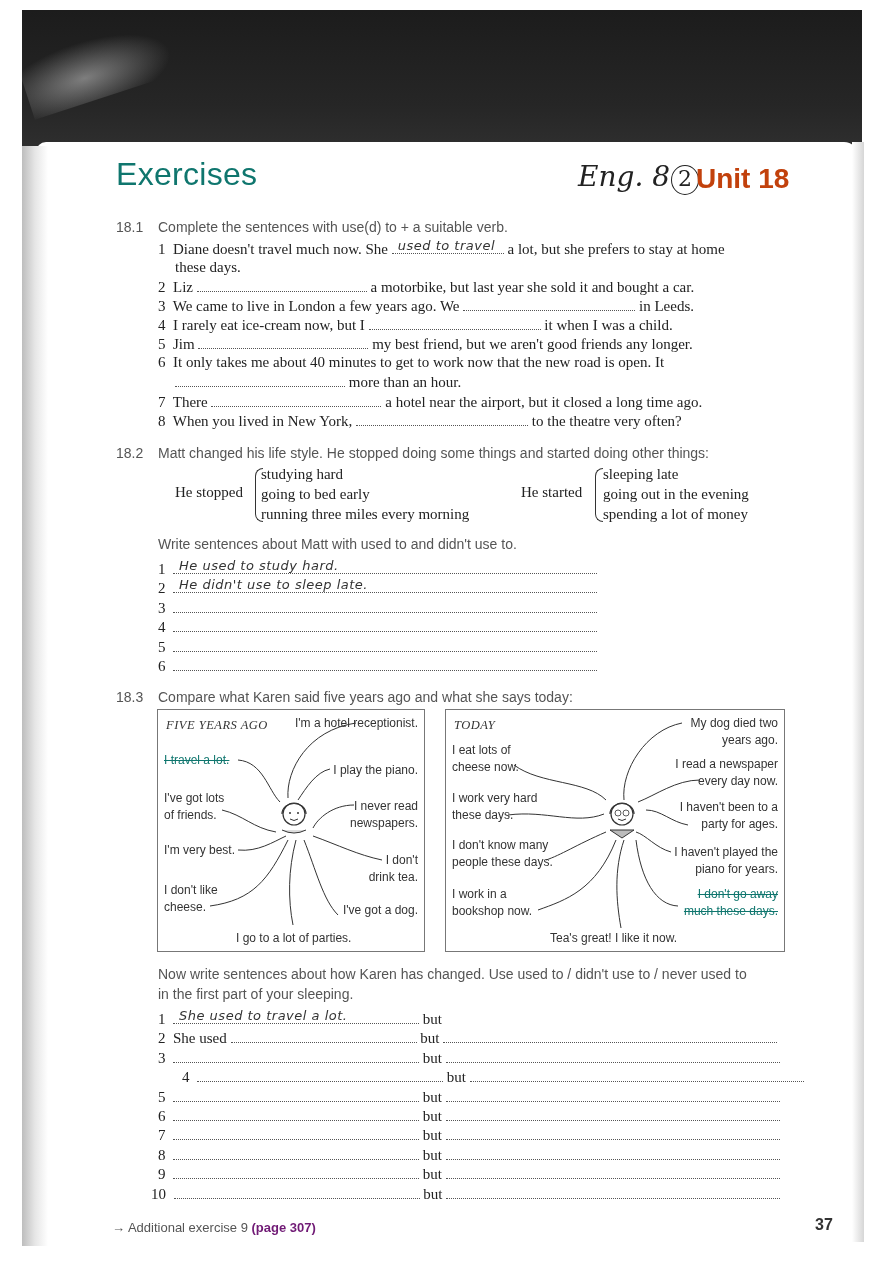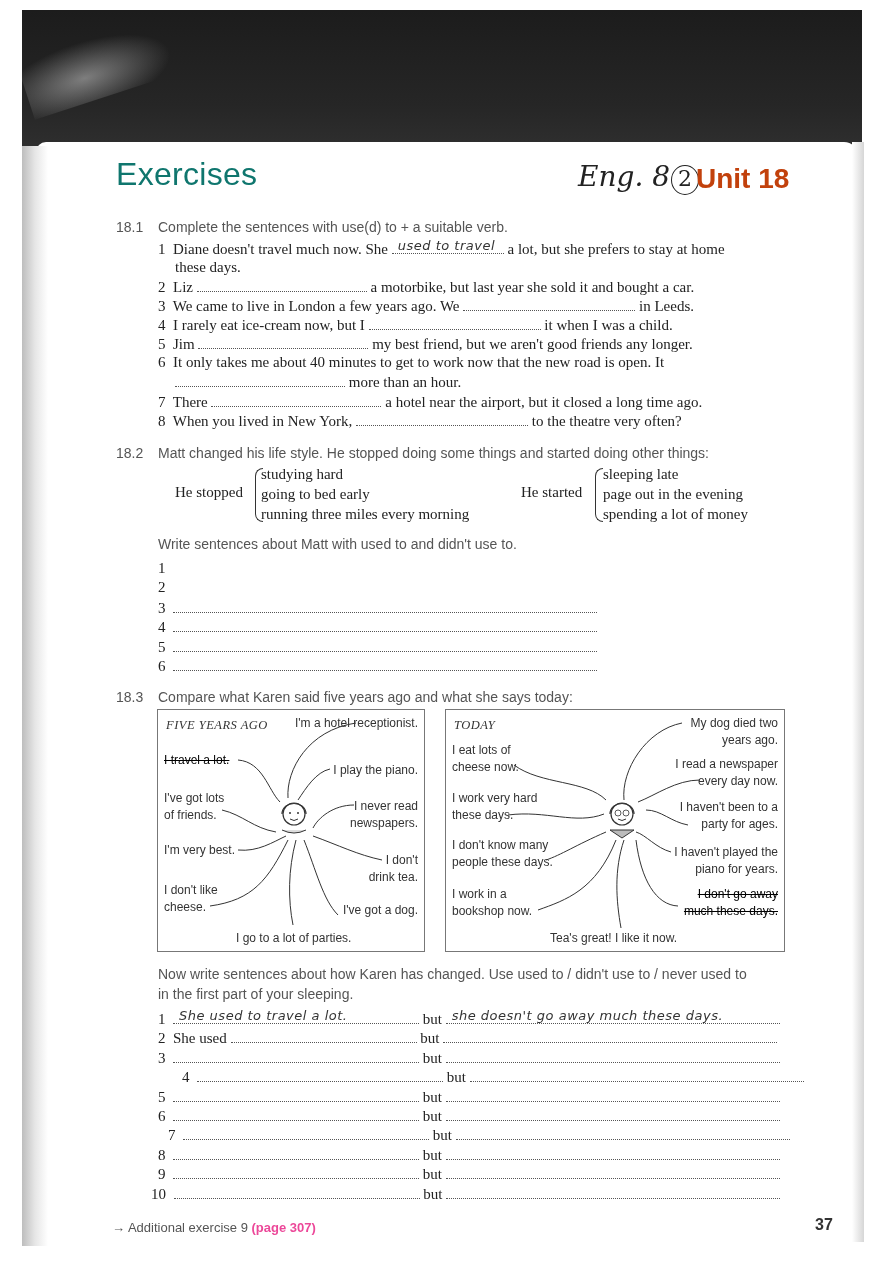--- a/index.html
+++ b/index.html
@@ -37,25 +37,25 @@
   .brace-block { position: absolute; font-size: 15px; }
   .brace-label { position: absolute; }
   .brace { position: absolute; width: 8px; border-left: 1.5px solid #333; border-top: 1.5px solid #333; border-bottom: 1.5px solid #333;
     border-radius: 8px 0 0 8px; }
   .brace-items div { height: 20px; line-height: 20px; }
 
   .box { position: absolute; border: 1.5px solid #777; }
   .box-title { position: absolute; font-family: "Liberation Serif", serif; font-style: italic; font-size: 12.5px; color: #333; letter-spacing: 0.5px; }
   .bubble { position: absolute; font-family: "Liberation Sans", sans-serif; font-size: 12px; color: #333; line-height: 17px; }
   .bubble.r { text-align: right; }
-  .bubble.strike { text-decoration: line-through; color: #000000; }
+  .bubble.strike { text-decoration: line-through; color: #0f766e; }
   svg.conn { position: absolute; left: 0; top: 0; overflow: visible; }
 
   .footer-link { position: absolute; left: 112px; top: 1220px; font-family: "Liberation Sans", sans-serif; font-size: 13px; color: #555; }
-  .footer-link b { color: #ec4899; }
+  .footer-link b { color: #701a75; }
   .page-num { position: absolute; left: 815px; top: 1216px; font-family: "Liberation Sans", sans-serif; font-size: 16px; font-weight: bold; color: #333; }
 </style>
 </head>
 <body>
 
 <div class="scan-top">
     <div class="glare"></div>
   </div>
 <div class="page"></div>
 <div class="spine"></div>
@@ -131,30 +131,30 @@
     <div>studying hard</div>
     <div>going to bed early</div>
     <div>running three miles every morning</div>
   </div>
 </div>
 <div class="brace-block" style="left:521px; top:464px">
   <div class="brace-label" style="left:0; top:20px; white-space:nowrap">He started</div>
   <div class="brace" style="left:74px; top:4px; height:54px"></div>
   <div class="brace-items" style="position:absolute; left:82px; top:0; white-space:nowrap">
     <div>sleeping late</div>
-    <div>page out in the evening</div>
+    <div>going out in the evening</div>
     <div>spending a lot of money</div>
   </div>
 </div>
 
 <div class="ex-head" style="top:536px">Write sentences about Matt with used to and didn't use to.</div>
 
 <div id="ex182-answers">
-    <div class="line" style="left: 158px; top: 560px;"><span>1</span>&nbsp; </div>
-    <div class="line" style="left: 158px; top: 579.4px;"><span>2</span>&nbsp; </div>
+    <div class="line" style="left: 158px; top: 560px;"><span>1</span>&nbsp; <span class="dots" style="width:424px"><span class="hand">He used to study hard.</span></span></div>
+    <div class="line" style="left: 158px; top: 579.4px;"><span>2</span>&nbsp; <span class="dots" style="width:424px"><span class="hand">He didn't use to sleep late.</span></span></div>
     <div class="line" style="left: 158px; top: 598.8px;"><span>3</span>&nbsp; <span class="dots" style="width:424px"><span class="hand"></span></span></div>
     <div class="line" style="left: 158px; top: 618.2px;"><span>4</span>&nbsp; <span class="dots" style="width:424px"><span class="hand"></span></span></div>
     <div class="line" style="left: 158px; top: 637.6px;"><span>5</span>&nbsp; <span class="dots" style="width:424px"><span class="hand"></span></span></div>
     <div class="line" style="left: 158px; top: 657px;"><span>6</span>&nbsp; <span class="dots" style="width:424px"><span class="hand"></span></span></div>
   </div>
 
 <div class="ex-num" style="top:689px">18.3</div>
 <div class="ex-head" style="top:689px">Compare what Karen said five years ago and what she says today:</div>
 
 <div class="box" style="left:157px; top:709px; width:268px; height:243px">
@@ -226,27 +226,27 @@
       <path d="M172 109 Q176 112 180 109" fill="none" stroke="#333" stroke-width="1"></path>
       <path d="M164 120 L176 128 L188 120 Z" fill="#bbb" stroke="#333" stroke-width="1"></path>
     </g>
   </svg>
 </div>
 
 <div class="ex-head" style="top:966px">Now write sentences about how Karen has changed. Use used to / didn't use to / never used to</div>
 <div class="ex-head" style="top:986px">in the first part of your sleeping.</div>
 
 <div id="ex183-answers">
-    <div class="line" style="left: 158px; top: 1010px;"><span>1</span>&nbsp; <span class="dots" style="width:246px"><span class="hand">She used to travel a lot.</span></span> <span>but</span> <span class="dots" style="width:334px"><span class="hand">she doesn't go away much these days.</span></span></div>
+    <div class="line" style="left: 158px; top: 1010px;"><span>1</span>&nbsp; <span class="dots" style="width:246px"><span class="hand">She used to travel a lot.</span></span> <span>but</span> </div>
     <div class="line" style="left: 158px; top: 1029.4px;"><span>2</span>&nbsp; <span>She used</span> <span class="dots" style="width:186px"><span class="hand"></span></span> <span>but</span> <span class="dots" style="width:334px"><span class="hand"></span></span></div>
     <div class="line" style="left: 158px; top: 1048.8px;"><span>3</span>&nbsp; <span class="dots" style="width:246px"><span class="hand"></span></span> <span>but</span> <span class="dots" style="width:334px"><span class="hand"></span></span></div>
     <div class="line" style="left: 158px; top: 1068.2px; margin-left: 24px;"><span>4</span>&nbsp; <span class="dots" style="width:246px"><span class="hand"></span></span> <span>but</span> <span class="dots" style="width:334px"><span class="hand"></span></span></div>
     <div class="line" style="left: 158px; top: 1087.6px;"><span>5</span>&nbsp; <span class="dots" style="width:246px"><span class="hand"></span></span> <span>but</span> <span class="dots" style="width:334px"><span class="hand"></span></span></div>
     <div class="line" style="left: 158px; top: 1107px; text-align: center;"><span>6</span>&nbsp; <span class="dots" style="width:246px"><span class="hand"></span></span> <span>but</span> <span class="dots" style="width:334px"><span class="hand"></span></span></div>
-    <div class="line" style="left: 168px; top: 1126.4px;"><span>7</span>&nbsp; <span class="dots" style="width:246px"><span class="hand"></span></span> <span>but</span> <span class="dots" style="width:334px"><span class="hand"></span></span></div>
+    <div class="line" style="left: 158px; top: 1126.4px;"><span>7</span>&nbsp; <span class="dots" style="width:246px"><span class="hand"></span></span> <span>but</span> <span class="dots" style="width:334px"><span class="hand"></span></span></div>
     <div class="line" style="left: 158px; top: 1145.8px;"><span>8</span>&nbsp; <span class="dots" style="width:246px"><span class="hand"></span></span> <span>but</span> <span class="dots" style="width:334px"><span class="hand"></span></span></div>
     <div class="line" style="left: 158px; top: 1165.2px;"><span>9</span>&nbsp; <span class="dots" style="width:246px"><span class="hand"></span></span> <span>but</span> <span class="dots" style="width:334px"><span class="hand"></span></span></div>
     <div class="line" style="left: 151px; top: 1184.6px;"><span>10</span>&nbsp; <span class="dots" style="width:246px"><span class="hand"></span></span> <span>but</span> <span class="dots" style="width:334px"><span class="hand"></span></span></div>
   </div>
 
 <div class="footer-link">
   <span>→</span>
   <span>Additional exercise 9</span>
   <b>(page 307)</b>
 </div>

